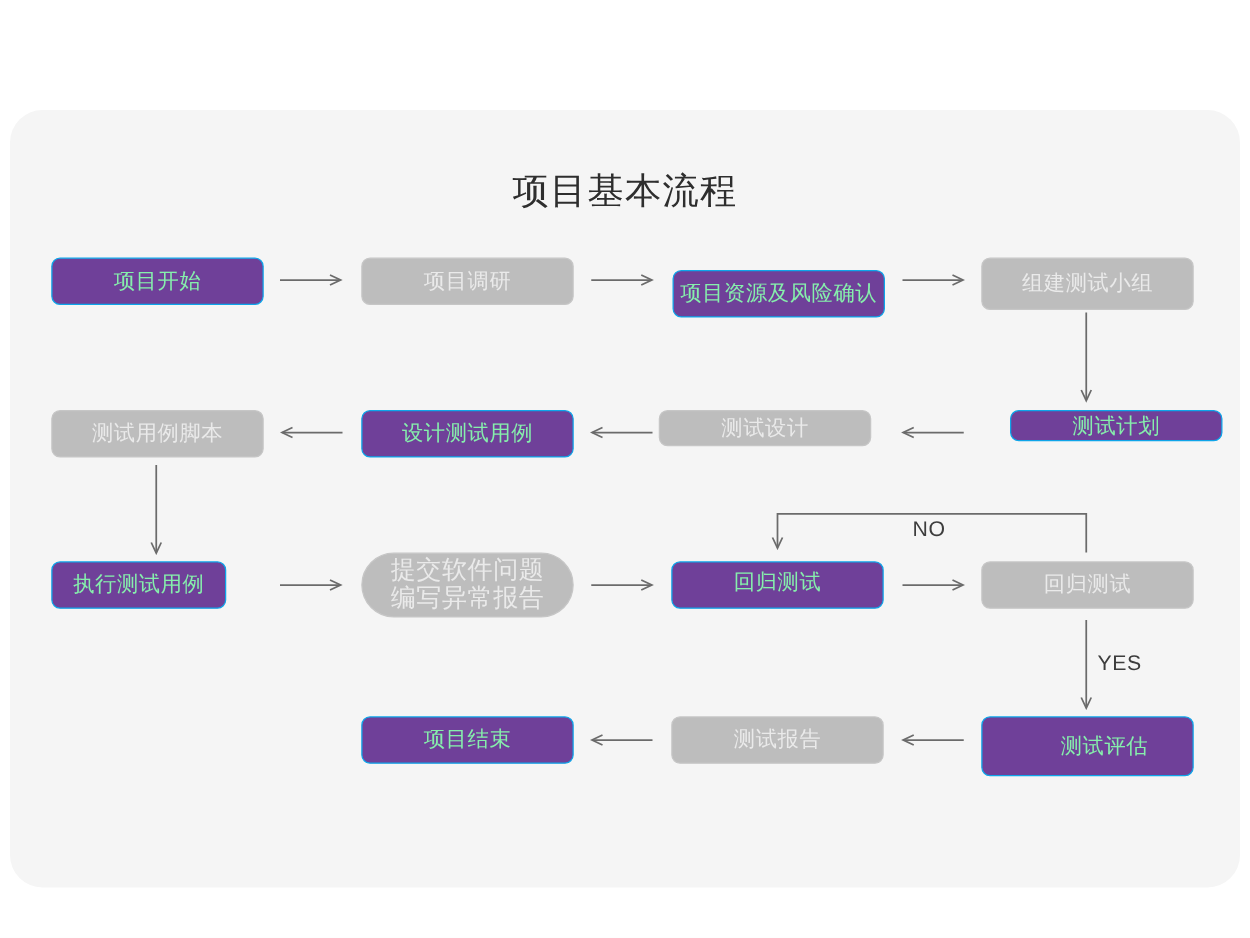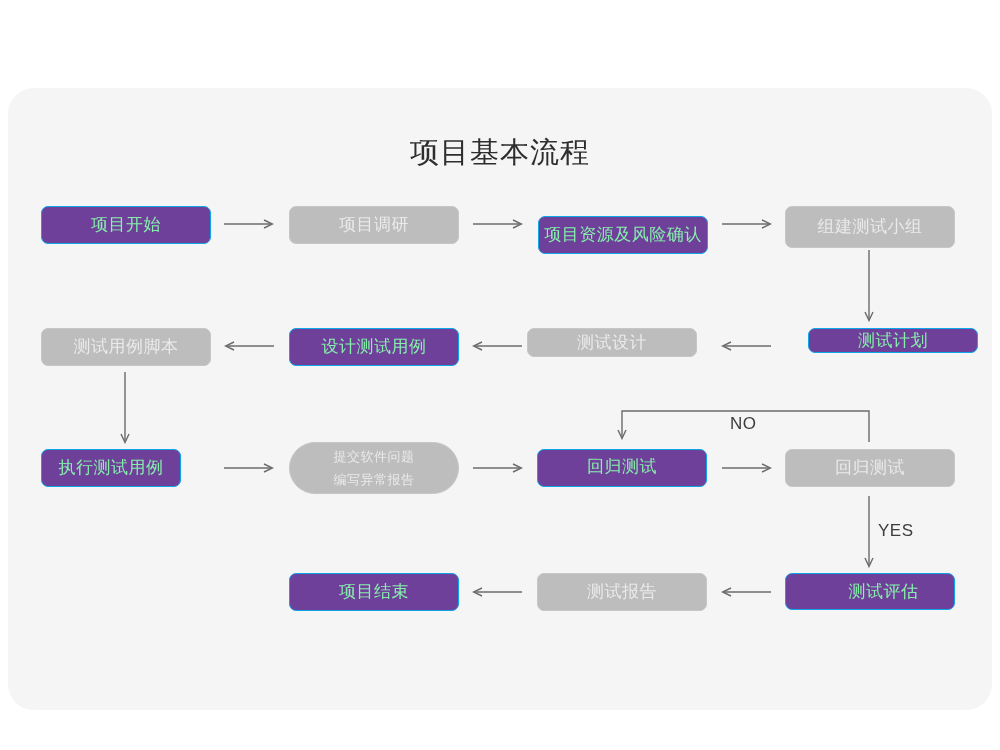--- a/index.html
+++ b/index.html
@@ -133,22 +133,22 @@
   <div class="node gray" style="left:289px; top:206px; width:170px; height:38px;">项目调研</div>
   <div class="node purple" style="left:538px; top:216px; width:170px; height:38px;">项目资源及风险确认</div>
   <div class="node gray" style="left:785px; top:206px; width:170px; height:42px;">组建测试小组</div>
 
   <div class="node gray" style="left:41px;  top:328px; width:170px; height:38px;">测试用例脚本</div>
   <div class="node purple" style="left:289px; top:328px; width:170px; height:38px;">设计测试用例</div>
   <div class="node gray" style="left:527px; top:328px; width:170px; height:29px;">测试设计</div>
   <div class="node purple" style="left:808px; top:328px; width:170px; height:25px;">测试计划</div>
 
   <div class="node purple" style="left:41px;  top:449px; width:140px; height:38px;">执行测试用例</div>
-  <div class="node gray" style="left:289px; top:442px; width:170px; height:52px; line-height:23px; font-size:13px;border-radius:26px;">提交软件问题
+  <div class="node gray" style="left:289px; top:442px; width:170px; height:52px; line-height:23px; font-size:20px;border-radius:26px;">提交软件问题
 编写异常报告</div>
   <div class="node purple" style="left:537px; top:449px; width:170px; height:38px;font-family:Liberation Mono, monospace;">回归测试</div>
   <div class="node gray" style="left:785px; top:449px; width:170px; height:38px;">回归测试</div>
 
   <div class="node purple" style="left:289px; top:573px; width:170px; height:38px;">项目结束</div>
   <div class="node gray" style="left:537px; top:573px; width:170px; height:38px;">测试报告</div>
-  <div class="node purple" style="left:785px; top:573px; width:170px; height:37px;padding-left:27px;">测试评估</div>
+  <div class="node purple" style="left:785px; top:573px; width:170px; height:48px;padding-left:27px;">测试评估</div>
 
 </div>
 
 </body></html>

